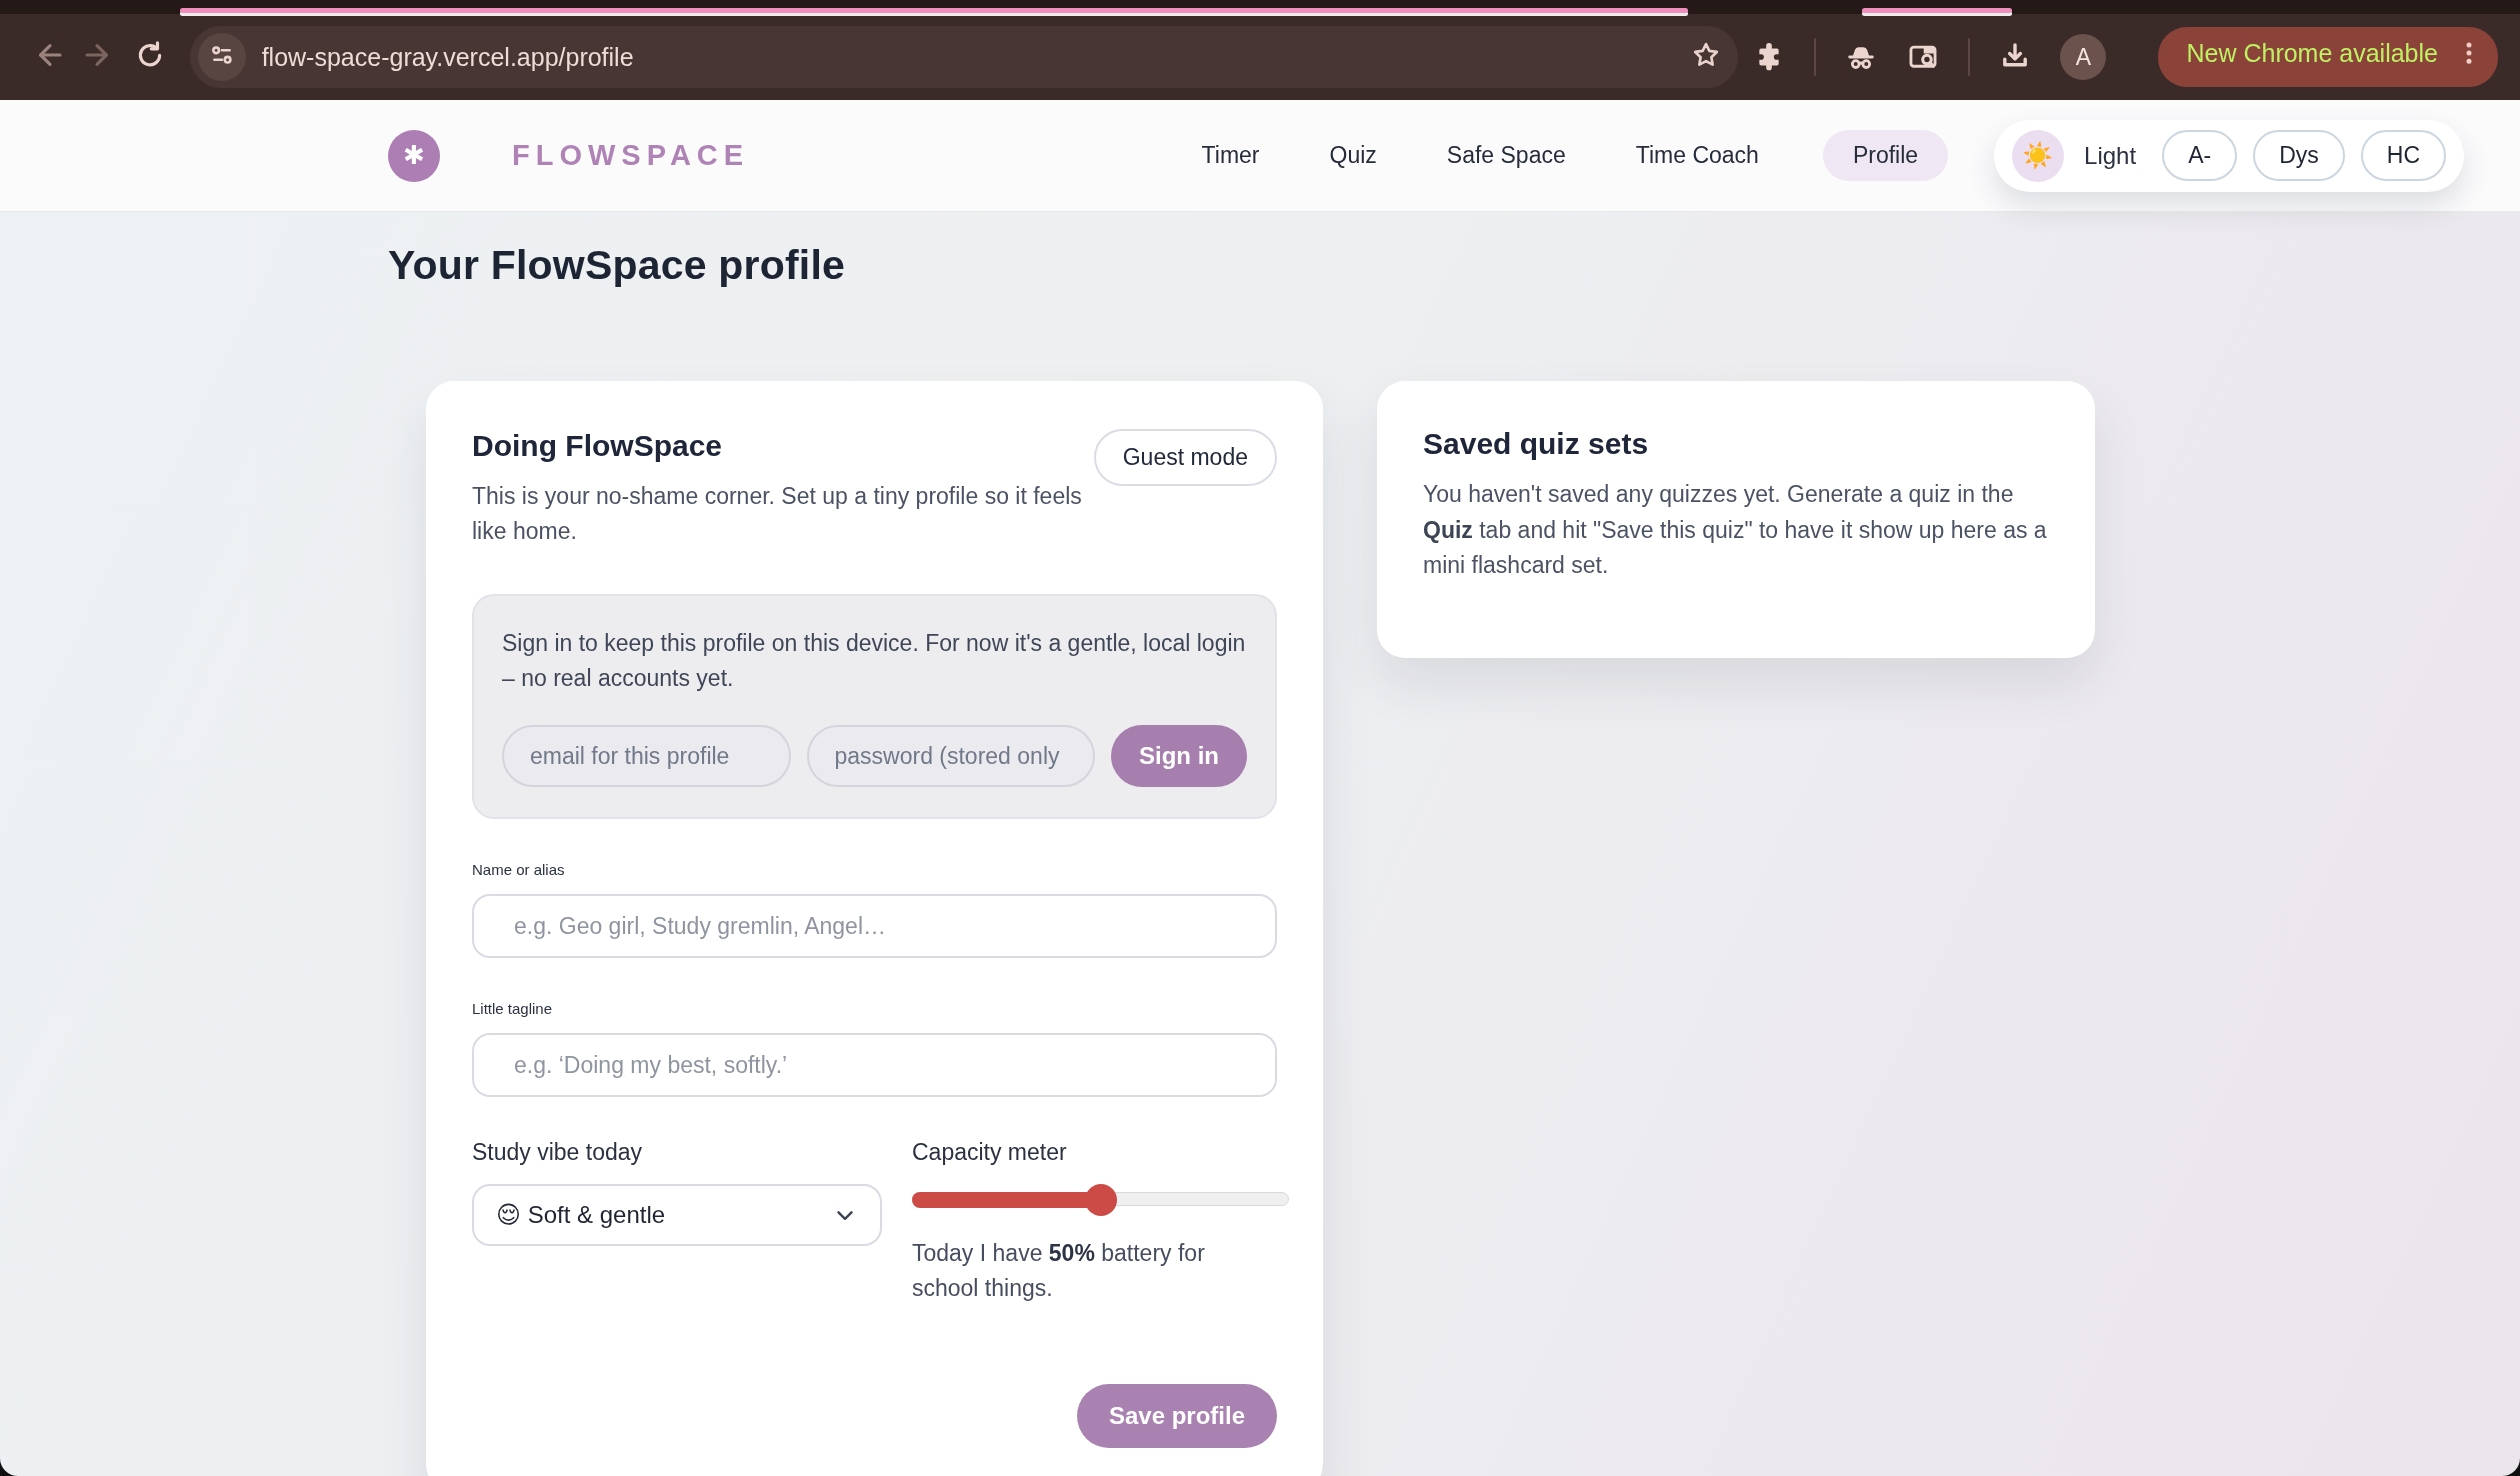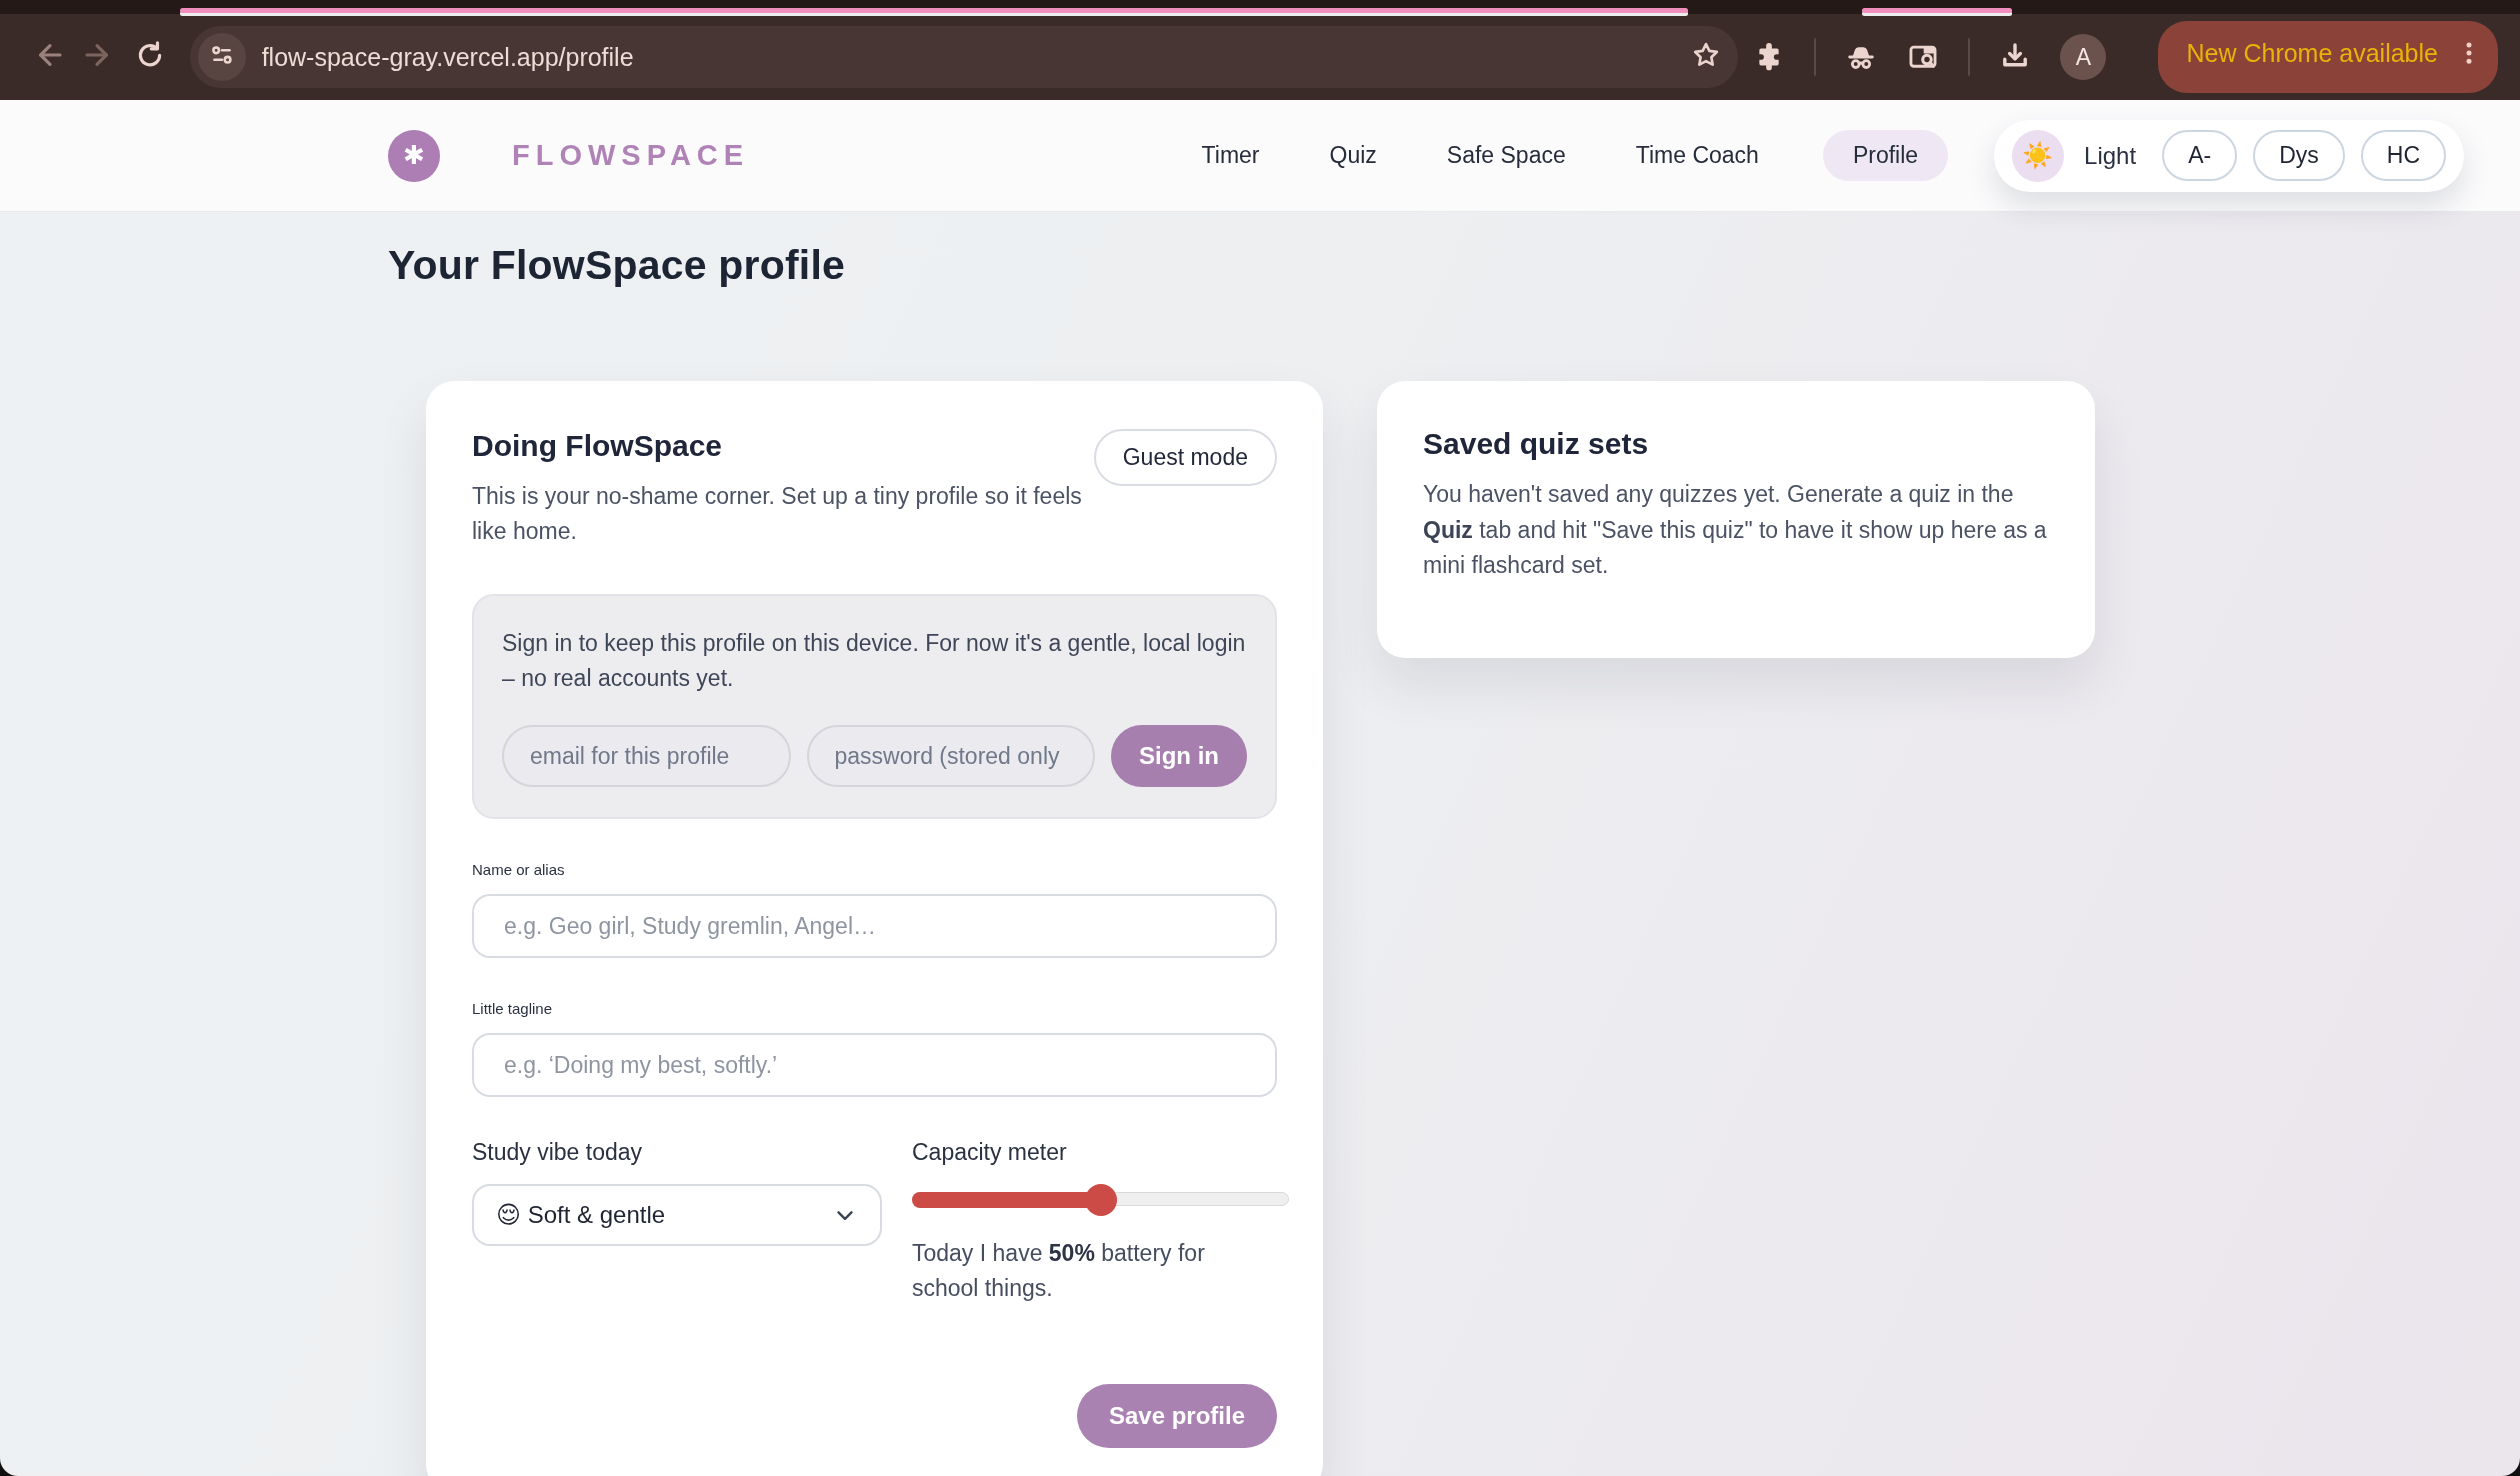--- a/index.html
+++ b/index.html
@@ -29,21 +29,21 @@
   .site-settings svg { width:28px; height:28px; }
   .url { color:#eedcd6; font-size:25px; margin-left:16px; flex:1; white-space:nowrap; overflow:hidden; }
   .star-btn { color:#e9d2cb; display:flex; }
   .star-btn svg { width:32px; height:32px; }
 
   .chrome-icons { display:flex; align-items:center; gap:28px; color:#ecd5ce; }
   .chrome-icons svg { width:34px; height:34px; display:block; }
   .vdivider { width:2px; height:38px; background:#5c4945; border-radius:1px; }
   .avatar { width:46px; height:46px; border-radius:50%; background:#6b524d; color:#f4e5e0;
             font-size:23px; display:flex; align-items:center; justify-content:center; }
-  .update-pill { height:72px; background:#8b4238; border-radius:29px; color:#eab308;
+  .update-pill { height:60px; background:#8b4238; border-radius:29px; color:#bef264;
                  display:flex; align-items:center; gap:16px; padding:0 14px 8px 28px;
                  font-size:25px; margin-left:24px; white-space:nowrap; }
   .update-pill svg { width:30px; height:30px; color:#f2cfc7; }
 
   
   .site-header { height:112px; background:#fbfbfc; border-bottom:1px solid #e8eaec;
                  display:flex; align-items:center; padding:0 56px 0 388px; }
   .brand { display:flex; align-items:center; gap:24px; }
   .brand-badge { width:52px; height:52px; border-radius:50%; background:#ac7eb4; color:#fff;
                  font-size:26px; display:flex; align-items:center; justify-content:center; }
@@ -82,21 +82,21 @@
                   padding:0 26px; font-size:23px; color:#4a5263; min-width:0; flex:1; outline:none;
                   font-family:inherit; }
   .signin-btn { height:62px; background:#a77fae; color:#fff; border:none; border-radius:31px;
                 font-size:24px; font-weight:bold; padding:16px 28px; cursor:pointer; flex:none;
                 font-family:inherit; }
   input::placeholder { color:#70788a; opacity:1; }
   .text-input::placeholder { color:#8e95a1; }
 
   .field-label { font-size:15px; color:#2a3141; margin:42px 0 16px; display:block; }
   .text-input { width:100%; height:64px; border:2px solid #d8dce2; border-radius:18px; background:#fff;
-                padding:0 30px; font-size:23px; color:#2a3141; outline:none; font-family:inherit; }
+                padding:0 40px; font-size:23px; color:#2a3141; outline:none; font-family:inherit; }
 
   .vibe-row { display:flex; gap:30px; margin-top:42px; }
   .vibe-col { width:410px; flex:none; }
   .cap-col { width:377px; flex:none; }
   .mini-label { font-size:23px; color:#2a3141; margin:0 0 18px; }
   .select { height:62px; border:2px solid #d8dce2; border-radius:18px; background:#fff;
             display:flex; align-items:center; justify-content:space-between; padding:0 22px;
             font-size:24px; color:#1f2532; cursor:pointer; }
   .select .chev { color:#3a4150; display:flex; }
   .select .chev svg { width:26px; height:26px; }

